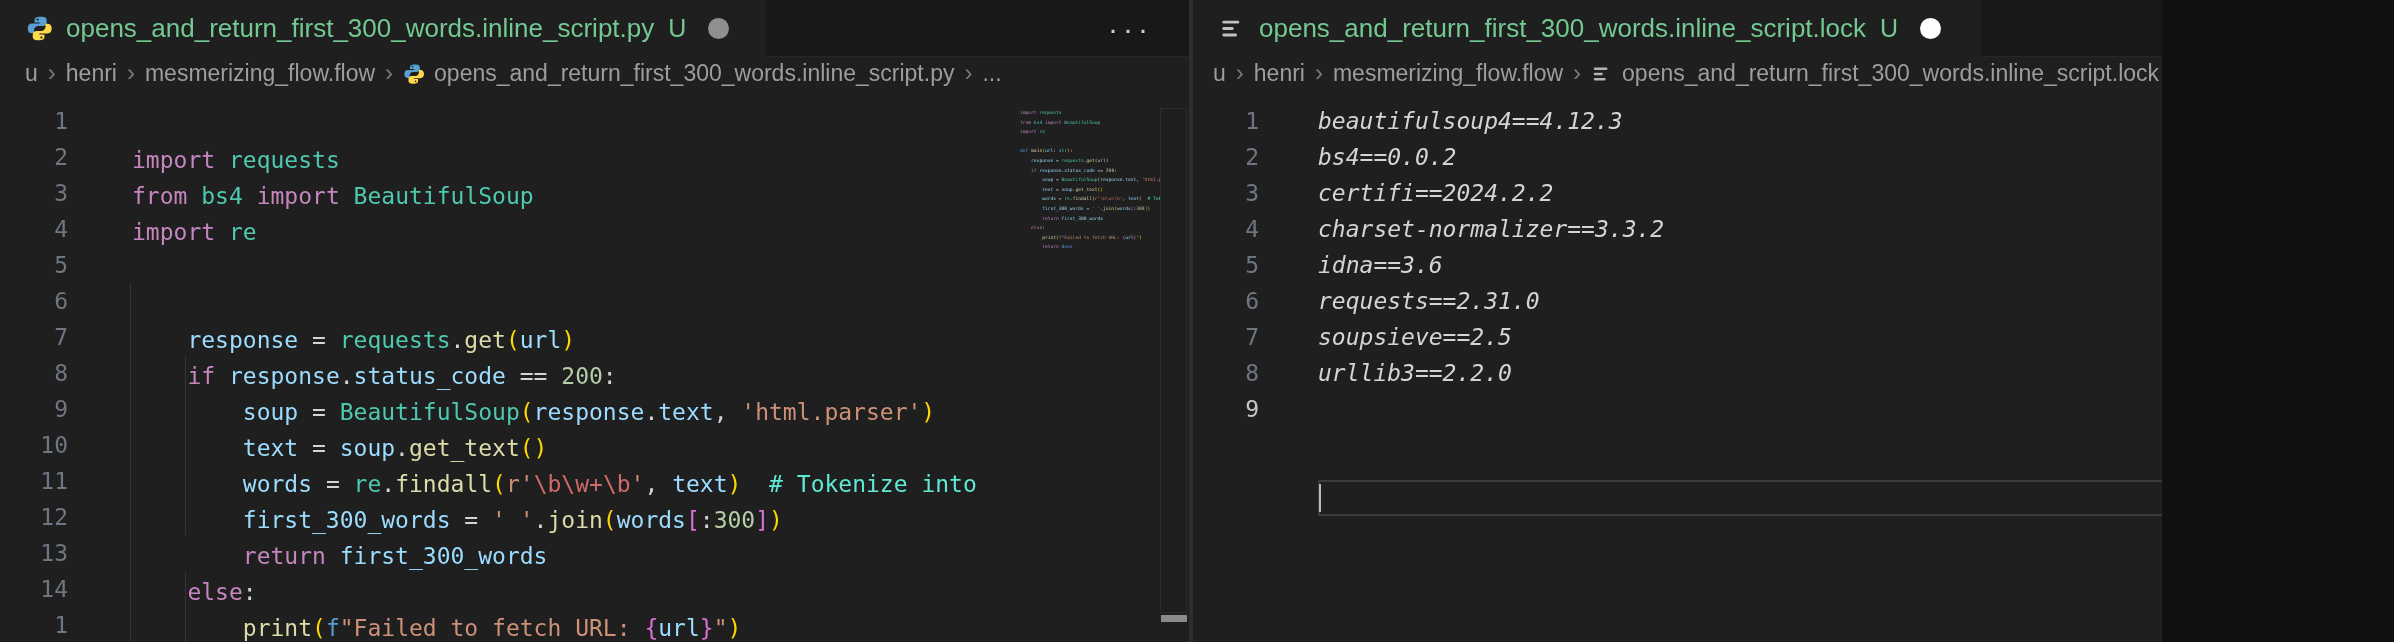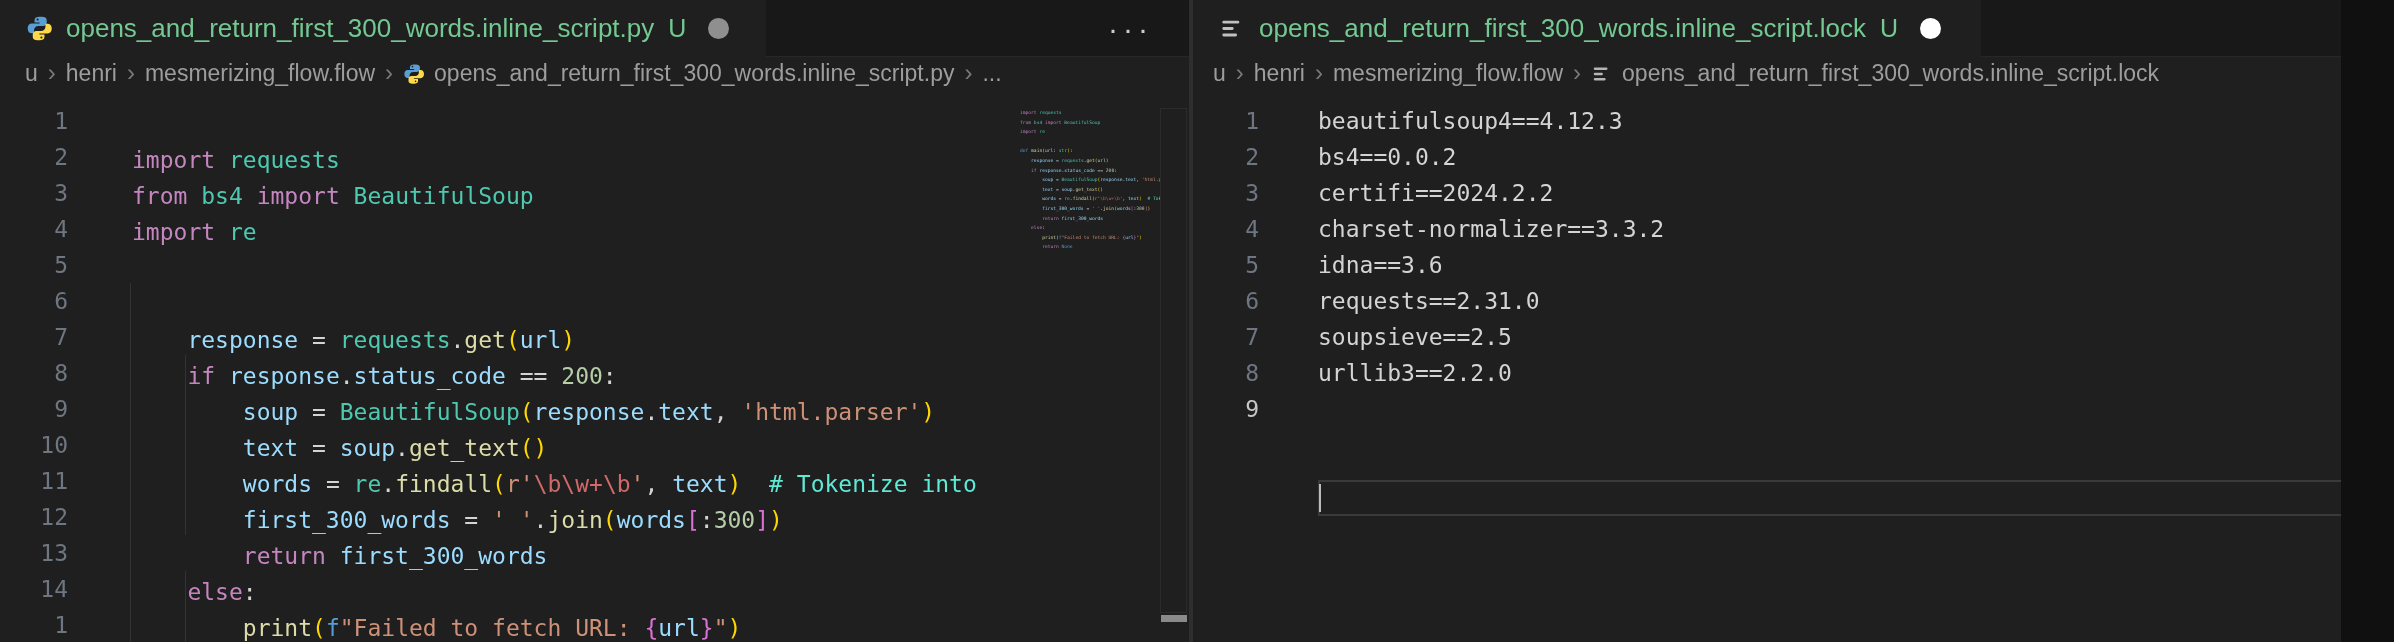--- a/index.html
+++ b/index.html
@@ -1,17 +1,17 @@
 <!DOCTYPE html>
 <html><head>
 <meta charset="utf-8">
 <style>
   html,body{margin:0;padding:0;background:#101010;}
-  .screen{position:relative;width:2341px;height:642px;background:#181818;overflow:hidden;
-          font-family:"Liberation Sans",sans-serif;-webkit-font-smoothing:antialiased;}
+  .screen{position:relative;width:2142px;height:642px;background:#181818;overflow:hidden;
+          font-family:"Liberation Sans",sans-serif;padding-left:20px;-webkit-font-smoothing:antialiased;}
   .group{position:absolute;top:0;height:642px;}
   #group-left{left:0;width:1189px;}
   #group-right{left:1193px;width:1201px;}
   .sash{position:absolute;left:1189px;top:0;width:4px;height:642px;background:#2e2e2e;}
 
   
   .tabbar{position:absolute;left:0;top:0;right:0;height:57px;background:#181818;
           border-bottom:1px solid #272727;box-sizing:border-box;}
   .tab{position:absolute;left:0;top:0;height:57px;background:#1f1f1f;display:flex;
        align-items:center;padding:0 0 0 26px;box-sizing:border-box;cursor:pointer;}
@@ -36,21 +36,21 @@
   
   .editor{position:absolute;left:0;right:0;top:89px;bottom:0;background:#1f1f1f;overflow:hidden;}
   .code{position:absolute;left:0;top:14px;right:0;
         font-family:"DejaVu Sans Mono","Liberation Mono",monospace;font-size:23px;}
   .cline{display:flex;height:36px;line-height:36px;white-space:pre;}
   .ln{flex:0 0 auto;text-align:right;color:#6e7681;user-select:none;}
   #group-left .ln{width:68px;}
   #group-right .ln{width:66px;}
   .ln.active{color:#c6c6c6;}
   #group-left .ltext{padding-left:64px;margin-top:39px;}
-  #group-right .ltext{padding-left:59px;}
+  #group-right .ltext{padding-left:59px;font-style:italic;}
   .ltext{white-space:pre;color:#d4d4d4;}
   
   .tk-kw{color:#c586c0}.tk-df{color:#569cd6}.tk-fn{color:#dcdcaa}.tk-vr{color:#9cdcfe}
   .tk-ty{color:#4ec9b0}.tk-st{color:#ce9178}.tk-nu{color:#b5cea8}.tk-es{color:#d16969}
   .tk-cm{color:#5eead4}.tk-b1{color:#ffd700}.tk-b2{color:#da70d6}.tk-pl{color:#d4d4d4}
 
   .indent-guide{position:absolute;width:1px;background:#333333;}
 
   
   #left-code-clip{position:absolute;left:0;top:0;bottom:0;width:1020px;overflow:hidden;}

